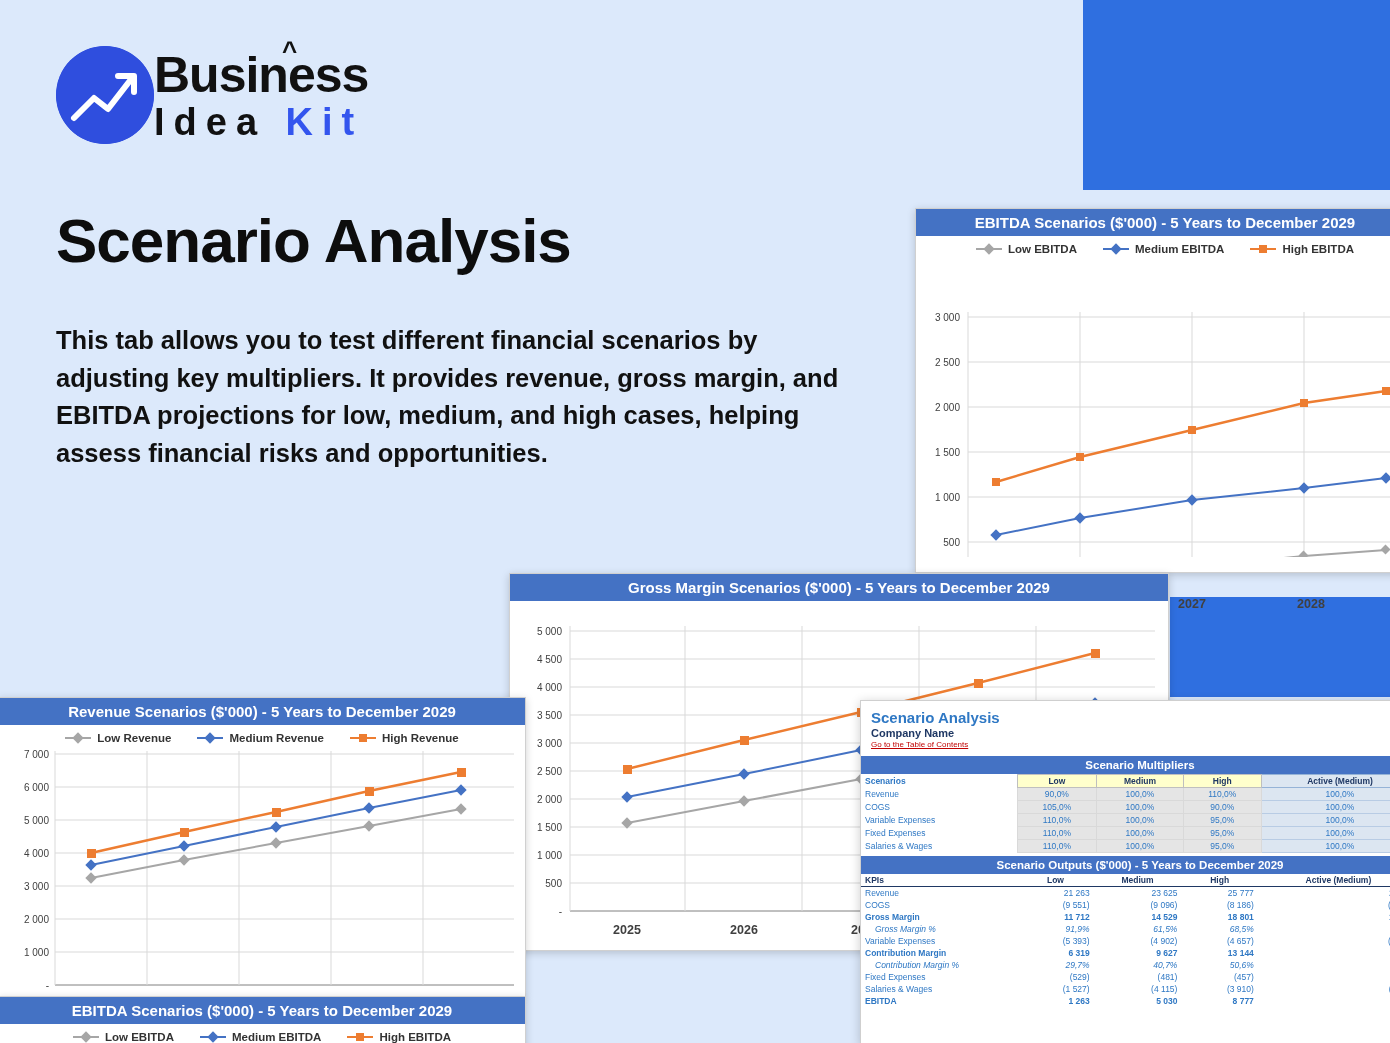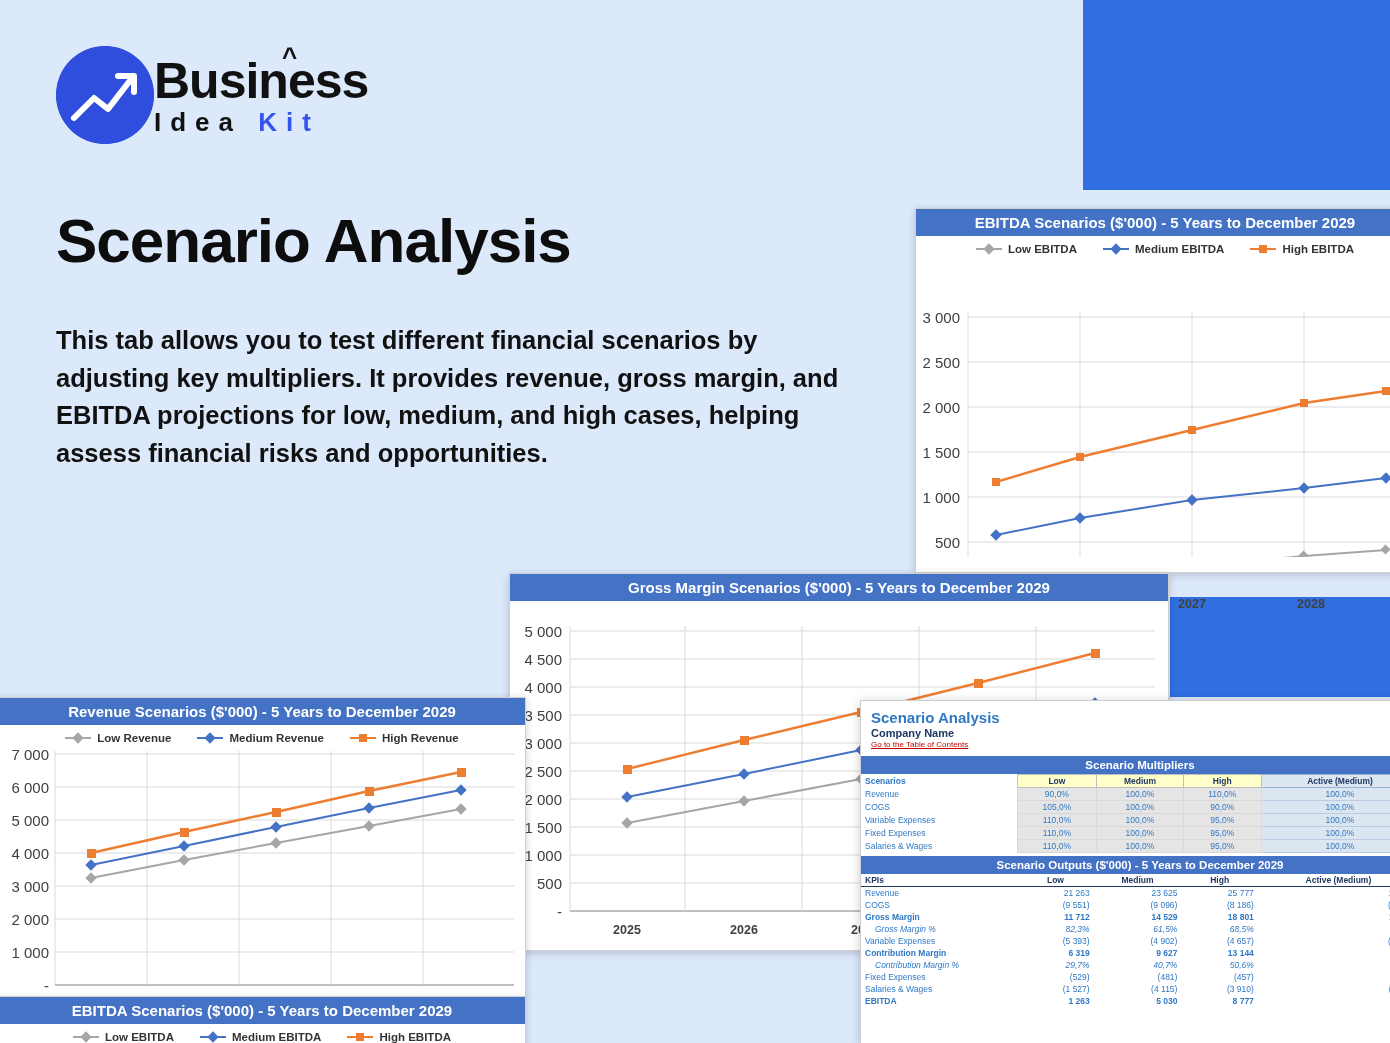--- a/index.html
+++ b/index.html
@@ -23,21 +23,21 @@
   
   .logo-wrap { position:absolute; left:56px; top:46px; display:flex; align-items:center; }
   .logo-circle {
     width:98px; height:98px; border-radius:50%;
     background:#2f4ede; position:relative; overflow:hidden;
   }
   .logo-circle svg { position:absolute; left:0; top:0; }
   .brand-text { line-height:1; }
   .brand-top { font-size:50px; font-weight:bold; letter-spacing:-1px; color:#111; position:relative; }
   .brand-top .hat { position:absolute; left:128px; top:-12px; font-size:26px; color:#111; }
-  .brand-bottom { font-size:26px; font-weight:bold; letter-spacing:9px; color:#111; margin-top:3px; }
+  .brand-bottom { font-size:38px; font-weight:bold; letter-spacing:9px; color:#111; margin-top:3px; }
   .brand-bottom .kit { color:#3355ee; }
 
   .page-title {
     position:absolute; left:56px; top:205px;
     font-size:62px; font-weight:bold; color:#0d0d0d; letter-spacing:-1px;
   }
   .page-desc {
     position:absolute; left:56px; top:322px; width:800px;
     font-size:25.5px; font-weight:bold; color:#111; line-height:1.48;
   }
@@ -64,21 +64,21 @@
   .sw-grey::after { background:#a6a6a6; transform:rotate(45deg); }
   .sw-blue { background:#4472c4; }
   .sw-blue::after { background:#4472c4; transform:rotate(45deg); }
   .sw-orange { background:#ed7d31; }
   .sw-orange::after { background:#ed7d31; }
 
   .plot { position:relative; }
   .ylabels { position:absolute; left:0; top:0; width:100%; height:100%; }
   .ylab {
     position:absolute; right:0; transform:translateY(-50%);
-    font-size:15px; color:#404040; text-align:right;
+    font-size:10px; color:#404040; text-align:right;
   }
   .xlab {
     position:absolute; transform:translateX(-50%);
     font-size:12.5px; color:#404040; font-weight:bold;
   }
   svg.chart-svg { position:absolute; left:0; top:0; }
 
   
   .sheet {
     position:absolute; left:860px; top:700px; width:560px; height:345px;
@@ -452,21 +452,21 @@
         </tr>
     <tr>
           <td class="lbl bold">Gross Margin</td>
           <td class="num bold">11 712</td>
           <td class="num bold">14 529</td>
           <td class="num bold">18 801</td>
           <td class="num bold">14 529</td>
         </tr>
     <tr>
           <td class="lbl ital" style="padding-left:14px">Gross Margin %</td>
-          <td class="num ital">82,3%</td>
+          <td class="num ital">91,9%</td>
           <td class="num ital">61,5%</td>
           <td class="num ital">68,5%</td>
           <td class="num ital">61,5%</td>
         </tr>
     <tr>
           <td class="lbl">Variable Expenses</td>
           <td class="num">(5 393)</td>
           <td class="num">(4 902)</td>
           <td class="num">(4 657)</td>
           <td class="num">(4 902)</td>

